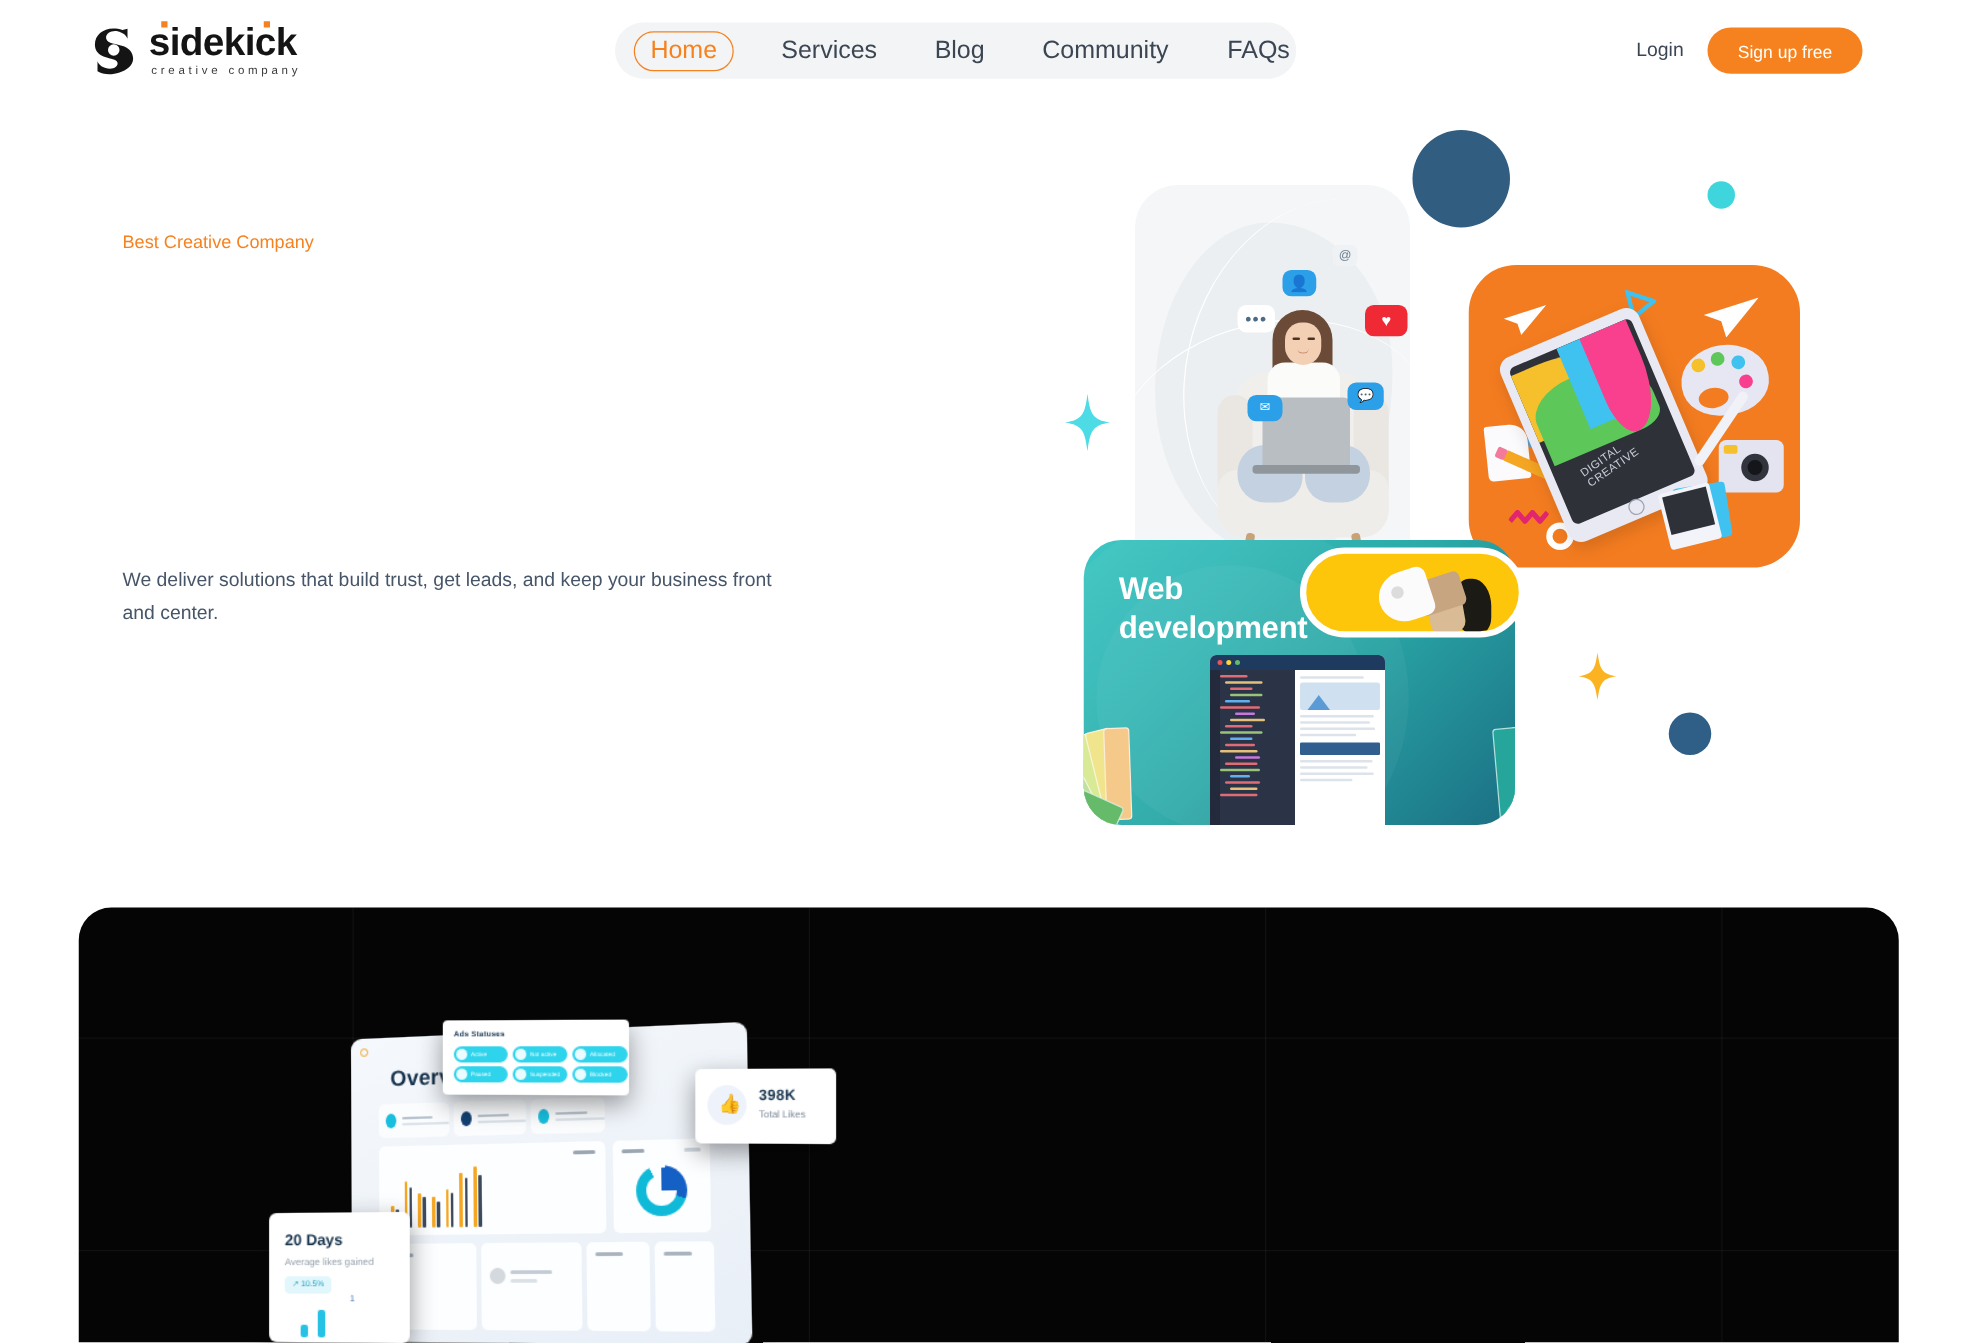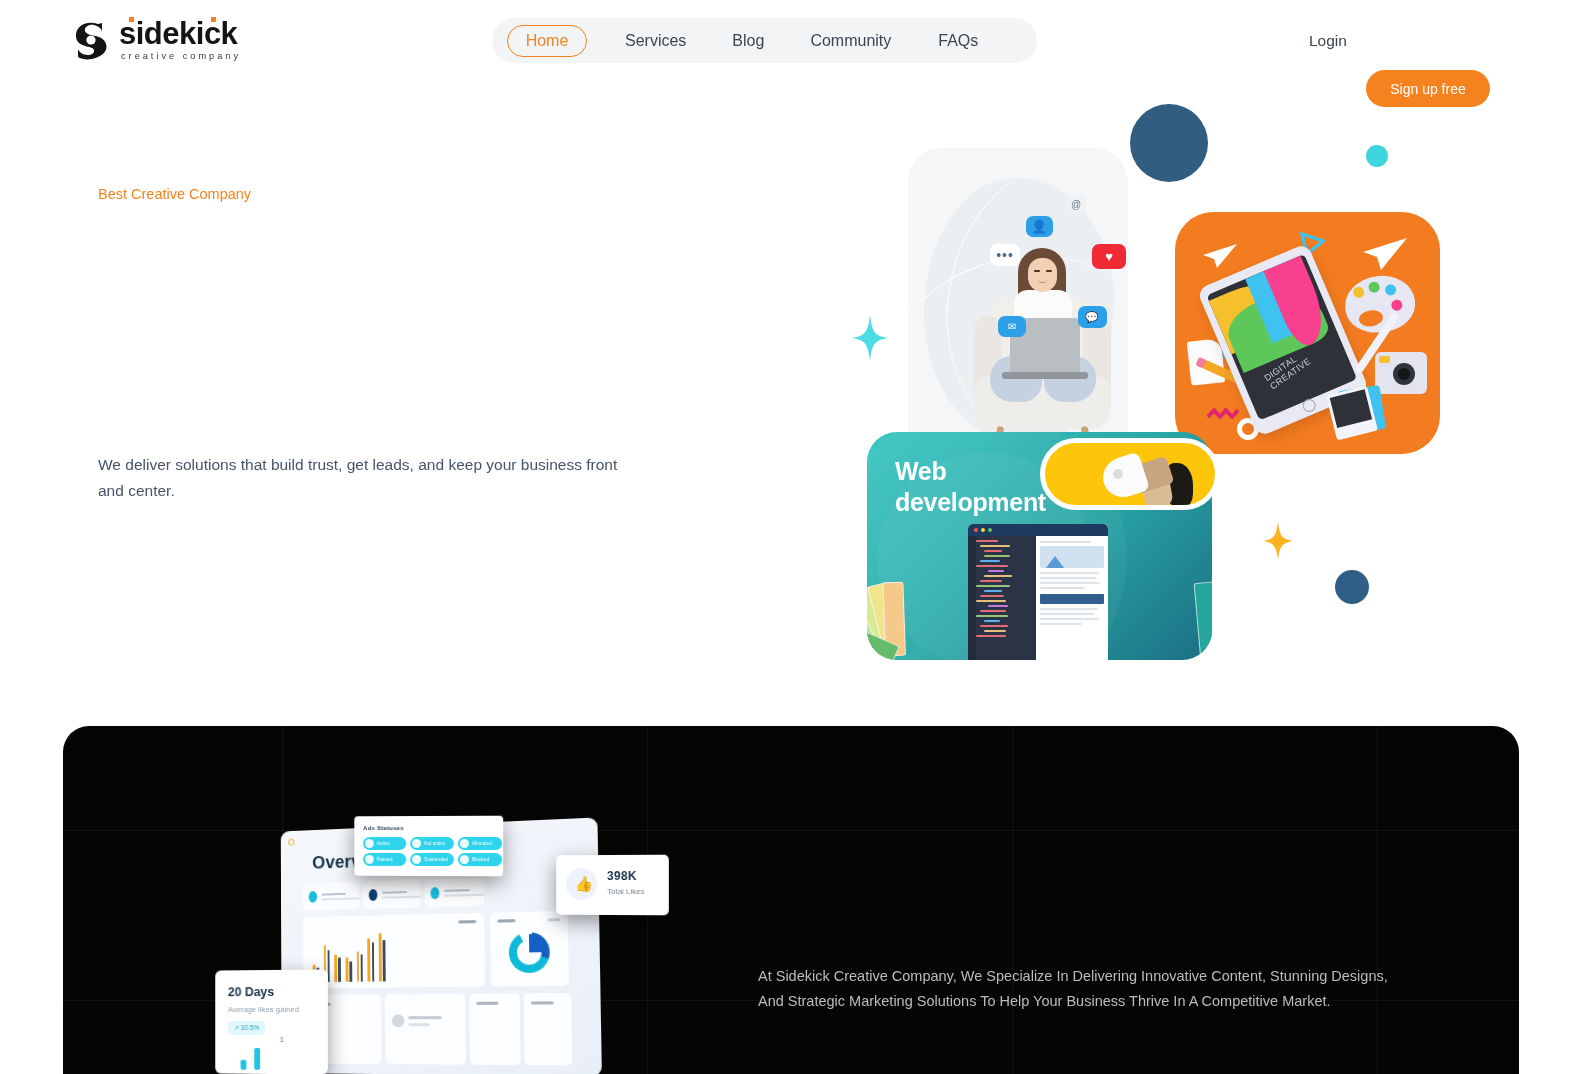--- a/index.html
+++ b/index.html
@@ -29,42 +29,41 @@
   #logo .wordmark .small {
     font-size:9.2px; color:#3a3a3a; letter-spacing:3.0px; margin-top:3px; margin-left:2px;
   }
 
   #navpill {
     position:absolute; left:492px; top:18px; width:545px; height:45px;
     background:#f2f4f6; border-radius:23px;
     display:flex; align-items:center;
   }
   .navitem {
-    font-size:16px; color:#3c4653; padding:0 0; cursor:pointer;
+    font-size:20px; color:#3c4653; padding:0 0; cursor:pointer;
     text-align:center; white-space:nowrap;
   }
   #nav-home {
     margin-left:15px; border:1.4px solid #f6821f; color:#f6821f;
     border-radius:20px; width:80px; height:32px; line-height:29px;
     background:transparent;
   }
   #nav-services { margin-left:38px; }
   #nav-blog { margin-left:46px; }
   #nav-community { margin-left:46px; }
   #nav-faqs { margin-left:47px; }
 
   #login {
     position:absolute; left:1309px; top:32px; font-size:15.5px; color:#3c4653; cursor:pointer;
   }
   #signup {
     position:absolute; left:1366px; top:22px; width:124px; height:37px;
     background:#f6821f; border-radius:19px; border:none;
     color:#fff; font-size:14px; font-family:"Liberation Sans", sans-serif;
     cursor:pointer;
-    margin-top:48px;
   }
 
   
   #eyebrow { position:absolute; left:98px; top:186px; font-size:14.5px; color:#f6821f; }
   #h1 {
     position:absolute; left:97px; top:226px; width:700px;
     font-size:72px; font-weight:bold; line-height:1.02; color:#0e3148;
     letter-spacing:-1.2px;
   }
   #h1 .l2 { display:block; margin-top:22px; }
@@ -577,21 +576,20 @@
 
   <div id="dark">
     <div class="gl" style="left:0;top:104px;width:1456px;height:1px"></div>
     <div class="gl" style="left:0;top:274px;width:1456px;height:1px"></div>
     <div class="gl" style="left:219px;top:0;width:1px;height:348px"></div>
     <div class="gl" style="left:584px;top:0;width:1px;height:348px"></div>
     <div class="gl" style="left:949px;top:0;width:1px;height:348px"></div>
     <div class="gl" style="left:1314px;top:0;width:1px;height:348px"></div>
   </div>
 
-  <div id="dark-p">At Sidekick Creative Company, We Specialize In Delivering Innovative Content, Stunning Designs, And Strategic Marketing Solutions To Help Your Business Thrive In A Competitive Market.</div>
 
   <div id="dash">
 
     <div id="dash-main">
       <div id="dash-dot"></div>
       <div id="dash-title">Overview</div>
 
       <div class="kpi" id="kpi1">
         <i class="cir" style="background:#17bede"></i>
         <span class="lines">

